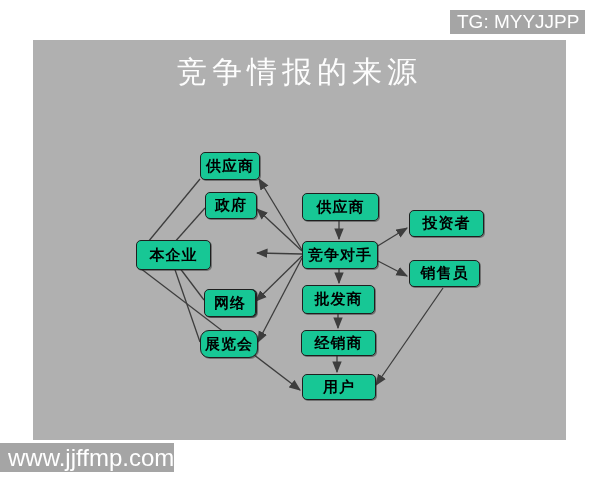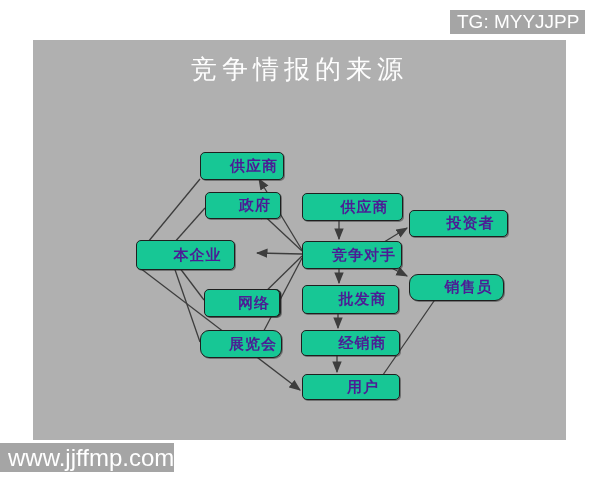--- a/index.html
+++ b/index.html
@@ -9,34 +9,34 @@
     font-family:"Liberation Sans",sans-serif;
   }
   .slide{
     position:absolute;left:33px;top:40px;width:533px;height:400px;
     background:#b0b0b0;
   }
   .slide-title{
     position:absolute;left:0;top:12px;width:100%;
     text-align:center;
     font-family:"DejaVu Serif","Liberation Serif",serif;
-    font-size:26px;letter-spacing:5px;color:#fdfdfd;
+    font-size:30px;letter-spacing:5px;color:#fdfdfd;
     white-space:nowrap;
   }
   #edges-svg{position:absolute;left:0;top:0;width:533px;height:400px;}
   .node{
     position:absolute;
     background:#17c795;
     border:1px solid #1f1f1f;
     border-radius:5px;
     box-shadow:1px 1px 0 rgba(40,40,40,.45);
     display:flex;align-items:center;justify-content:center;
     font-family:Liberation Sans, sans-serif;
-    font-weight:bold;font-size:15px;color:#4c1d95;
-    letter-spacing:1px;white-space:nowrap;padding-left:24px;
+    font-weight:bold;font-size:15px;color:#000000;
+    letter-spacing:1px;white-space:nowrap;
   }
   .badge{
     position:absolute;
     background:#a5a5a5;color:#ffffff;
     font-family:"Liberation Sans",sans-serif;
     display:flex;align-items:center;
     white-space:nowrap;
   }
   .badge-tr{
     left:450px;top:10px;width:128px;height:24px;
@@ -89,19 +89,19 @@
       <div class="node" style="left: 172px; top: 152px; width: 50px; height: 25px; background: rgb(23, 199, 149);">政府</div>
       <div class="node" style="left: 172px; top: 201px; width: 50px; height: 26px; background: rgb(23, 199, 149); margin-top: 48px;">媒体</div>
       <div class="node" style="left: 171px; top: 249px; width: 50px; height: 26px; background: rgb(23, 199, 149);">网络</div>
       <div class="node" style="left: 167px; top: 290px; width: 56px; height: 26px; background: rgb(23, 199, 149); border-radius: 9px;">展览会</div>
       <div class="node" style="left: 269px; top: 153px; width: 75px; height: 26px; background: rgb(23, 199, 149);">供应商</div>
       <div class="node" style="left: 269px; top: 201px; width: 74px; height: 26px; background: rgb(23, 199, 149);">竞争对手</div>
       <div class="node" style="left: 269px; top: 245px; width: 71px; height: 27px; background: rgb(23, 199, 149);">批发商</div>
       <div class="node" style="left: 268px; top: 290px; width: 73px; height: 24px; background: rgb(23, 199, 149);">经销商</div>
       <div class="node" style="left: 269px; top: 334px; width: 72px; height: 24px; background: rgb(23, 199, 149);">用户</div>
       <div class="node" style="left: 376px; top: 170px; width: 73px; height: 25px; background: rgb(23, 199, 149);">投资者</div>
-      <div class="node" style="left: 376px; top: 234px; width: 69px; height: 25px; background: rgb(23, 199, 149); border-radius: 9px;">销售员</div>
+      <div class="node" style="left: 376px; top: 220px; width: 69px; height: 25px; background: rgb(23, 199, 149);">销售员</div>
     </div>
 </div>
 
 <div class="badge badge-bl">
   <span>www.jjffmp.com</span>
 </div>
 
 </body></html>

